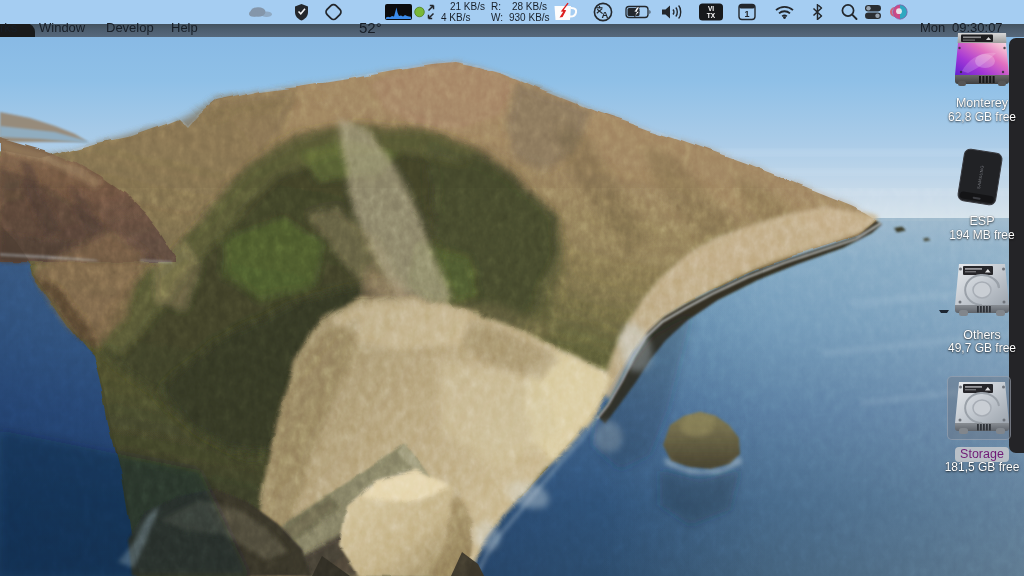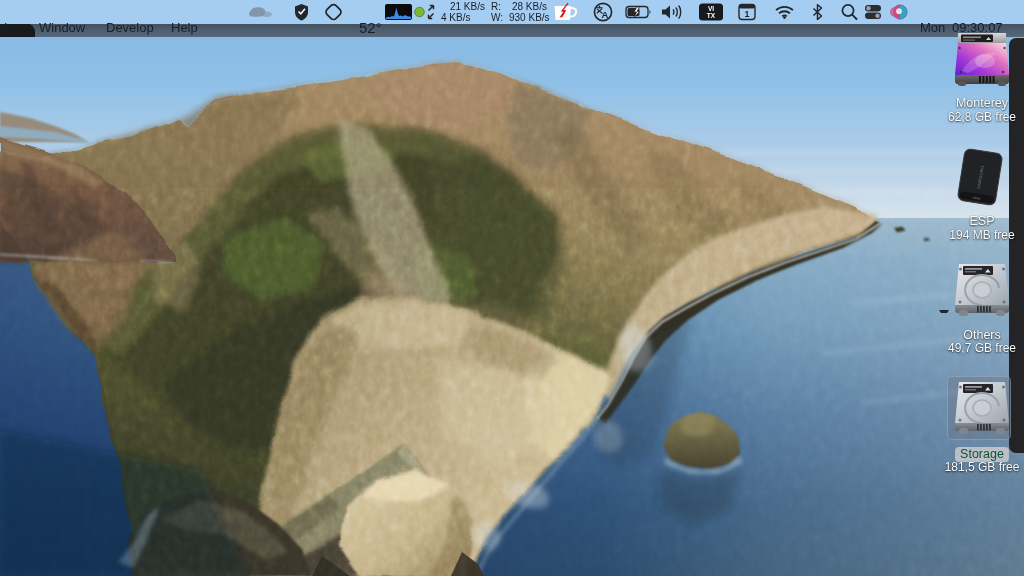--- a/index.html
+++ b/index.html
@@ -449,15 +449,15 @@
       <rect x="44" y="49" width="9" height="6" rx="2.5"></rect>
     </g>
   <g fill="#6e737a">
       <circle cx="8.5" cy="8" r="1.5"></circle>
       <circle cx="51.5" cy="8" r="1.5"></circle>
       <circle cx="8" cy="41" r="1.5"></circle>
       <circle cx="52" cy="41" r="1.5"></circle>
     </g>
 </svg>
 <div style="position:absolute;left:922px;width:120px;top:444px;text-align:center;z-index:25;">
-  <span style="display:inline-block;background:rgba(196,199,204,0.88);border-radius:4px;padding:0px 5px 1px;font-size:12.5px;font-weight:400;color:#14532d;">Storage</span>
+  <span style="display:inline-block;background:rgba(196,199,204,0.88);border-radius:4px;padding:0px 5px 1px;font-size:12.5px;font-weight:400;color:#701a75;">Storage</span>
 </div>
 <div class="lbl inf" style="top:460px;">181,5 GB free</div>
 
 </body></html>

